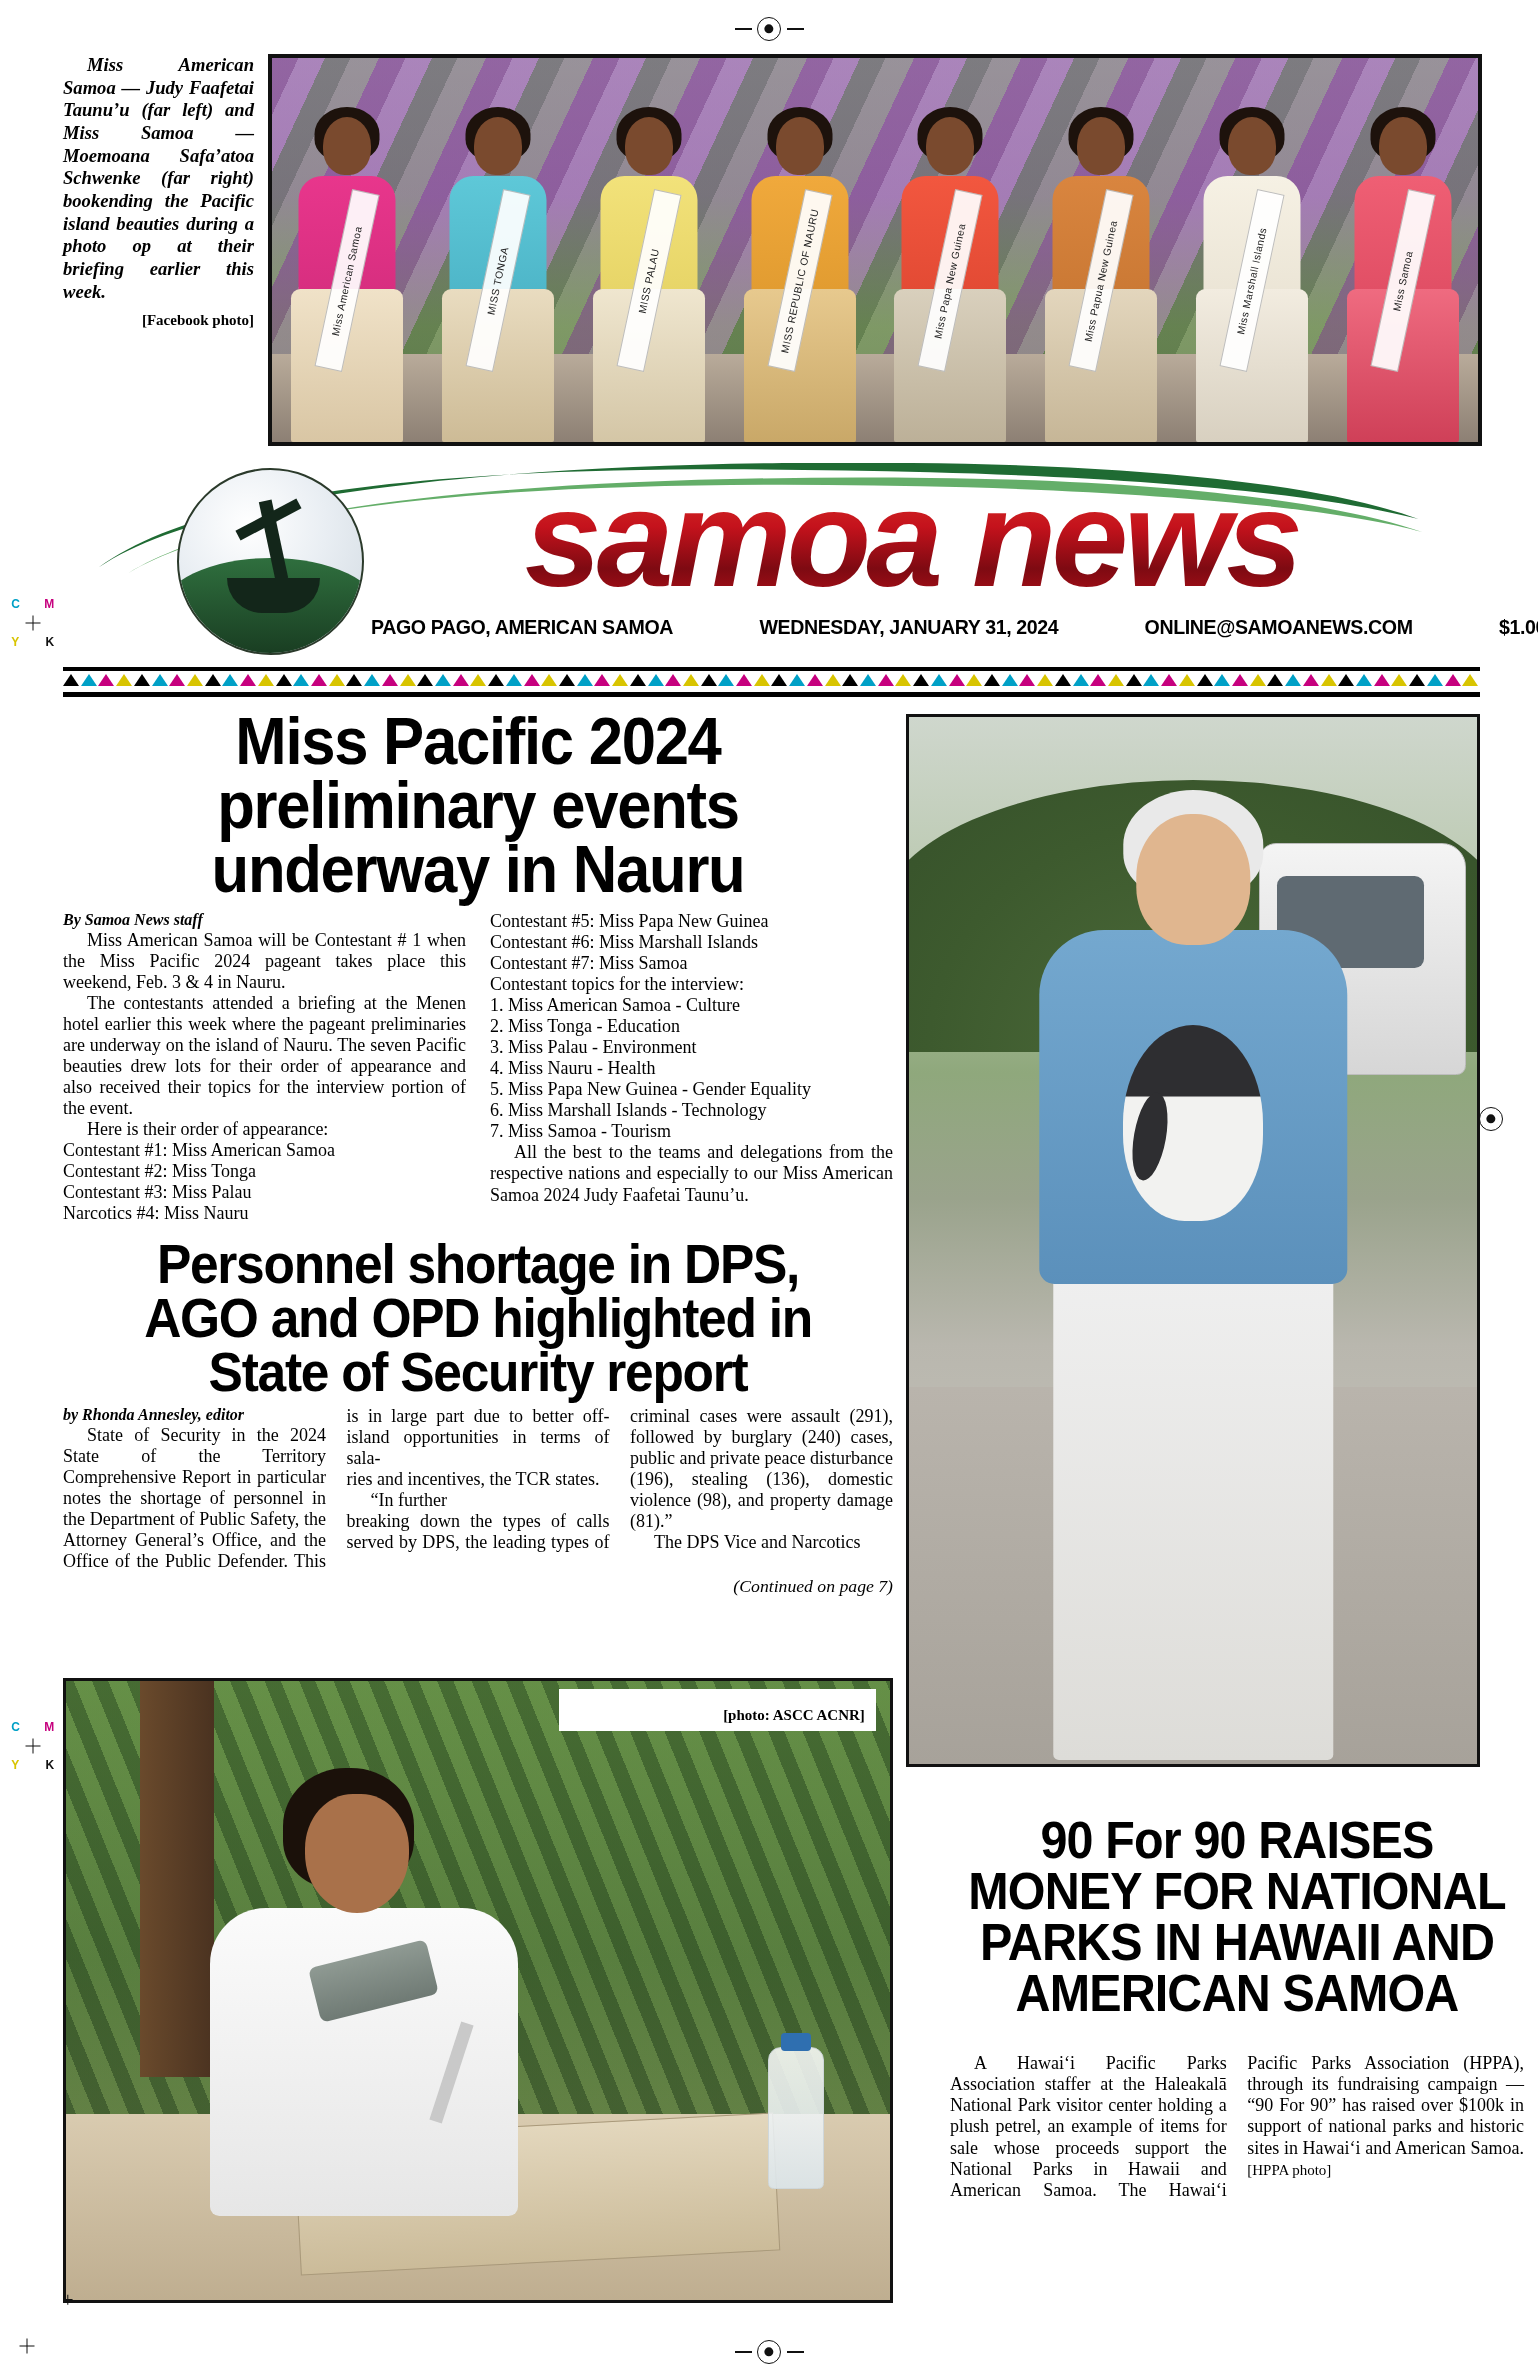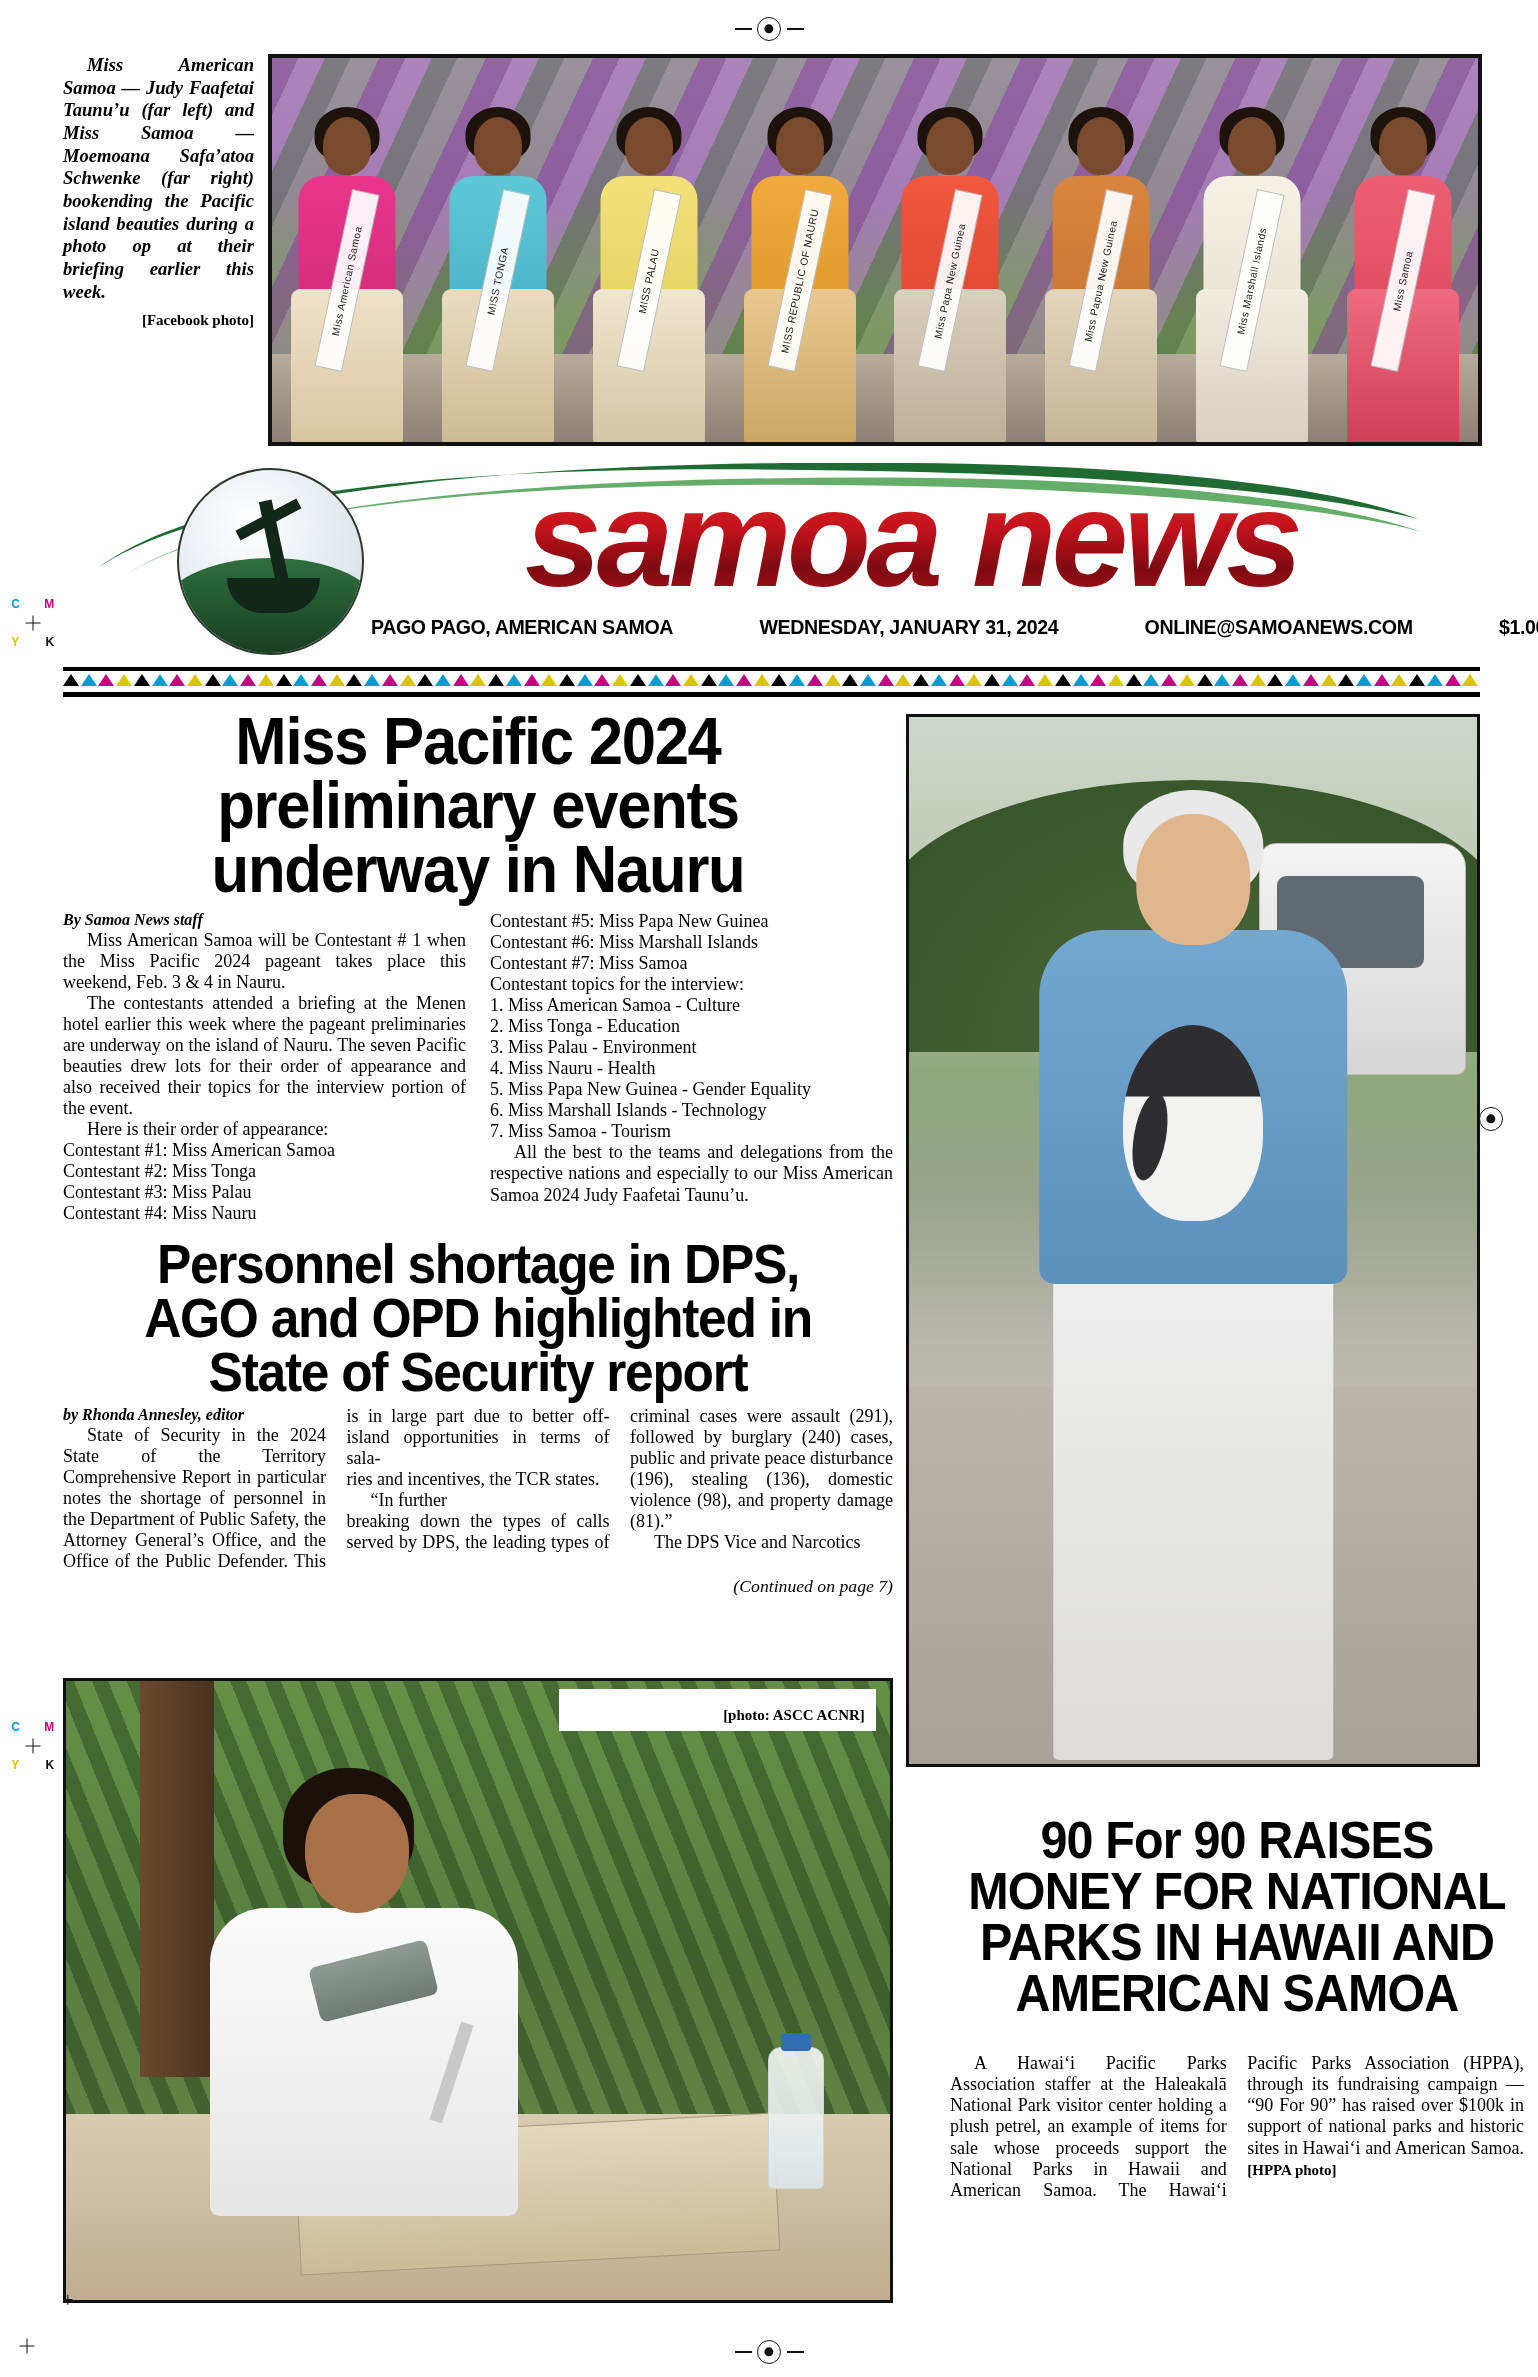--- a/index.html
+++ b/index.html
@@ -215,21 +215,21 @@
   
   .block90{position:absolute;left:906px;top:1781px;width:574px;margin-left:44px;}
   .hl3{
     font-family:"Liberation Sans",sans-serif;font-weight:bold;font-size:51px;
     line-height:1.0;letter-spacing:-0.9px;text-align:center;color:#000;
     transform:scaleX(.95);transform-origin:center top;
   }
   .body90{column-count:2;column-gap:20.5px;font-size:18px;line-height:1.17;
     text-align:justify;margin-top:13px;-webkit-hyphens:auto;hyphens:auto;}
   .body90 p{margin:0;text-indent:24px;}
-  .credit-inline{font-weight:bold;font-size:15px;}
+  .credit-inline{font-weight:normal;font-size:15px;}
 
   .bottom-plus{position:absolute;left:62px;bottom:65px;font-size:20.5px;color:#111;}
 </style>
 </head>
 <body>
 
 <div class="page">
 
   <div class="reg-target" style="left:757px;top:17px;"></div>
   <div class="reg-bar-h" style="left:735px;top:28px;width:17px;"></div>
@@ -451,21 +451,21 @@
     <h1 class="hl hl1">Miss Pacific 2024 preliminary events underway in Nauru</h1>
 
     <div class="body2">
       <p class="flush byline">By Samoa News staff</p>
       <p>Miss American Samoa will be Contestant # 1 when the Miss Pacific 2024 pageant takes place this weekend, Feb. 3 &amp; 4 in Nauru.</p>
       <p>The contestants attended a briefing at the Menen hotel earlier this week where the pageant preliminaries are underway on the island of Nauru. The seven Pacific beauties drew lots for their order of appearance and also received their topics for the interview portion of the event.</p>
       <p>Here is their order of appearance:</p>
       <p class="flush">Contestant #1: Miss American Samoa</p>
       <p class="flush">Contestant #2: Miss Tonga</p>
       <p class="flush">Contestant #3: Miss Palau</p>
-      <p class="flush">Contestant #4: Miss Nauru</p>
+      <p class="flush">Narcotics #4: Miss Nauru</p>
       <p class="flush">Contestant #5: Miss Papa New Guinea</p>
       <p class="flush">Contestant #6: Miss Marshall Islands</p>
       <p class="flush">Contestant #7: Miss Samoa</p>
       <p class="flush">Contestant topics for the interview:</p>
       <p class="flush">1. Miss American Samoa - Culture</p>
       <p class="flush">2. Miss Tonga - Education</p>
       <p class="flush">3. Miss Palau - Environment</p>
       <p class="flush">4. Miss Nauru - Health</p>
       <p class="flush">5. Miss Papa New Guinea - Gender Equality</p>
       <p class="flush">6. Miss Marshall Islands - Technology</p>

